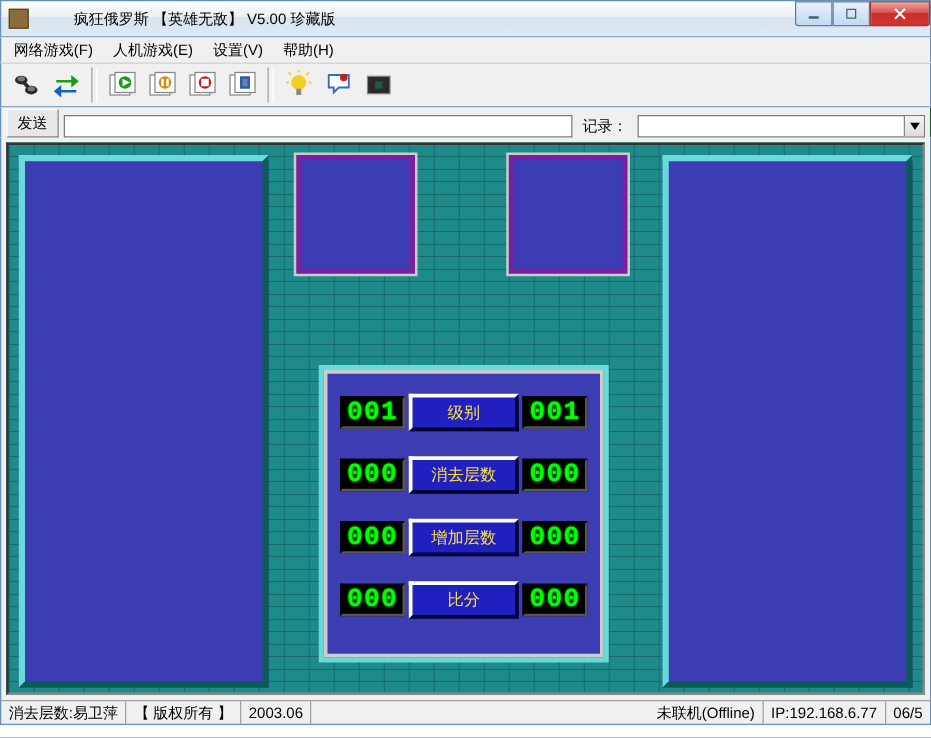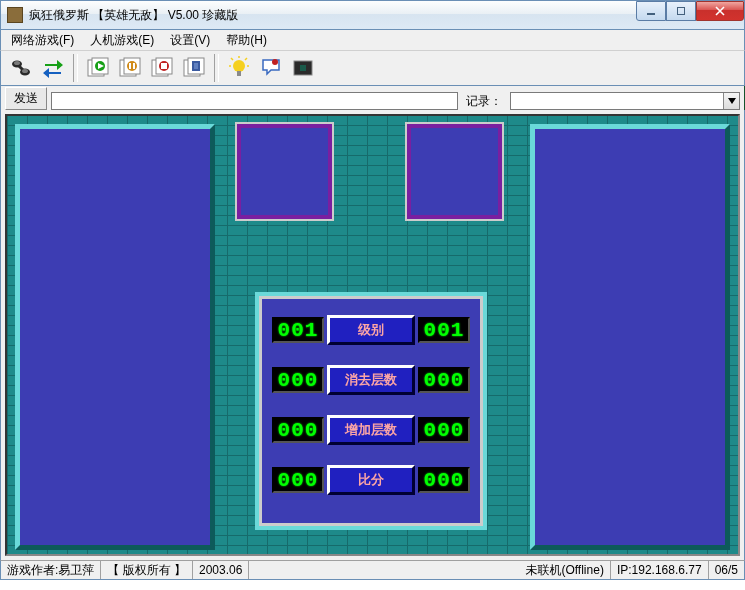--- a/index.html
+++ b/index.html
@@ -1,21 +1,21 @@
 <!DOCTYPE html>
 <html><head>
 <meta charset="utf-8">
 <style>
 *{box-sizing:border-box;margin:0;padding:0;font-family:"Microsoft YaHei",SimSun,sans-serif;font-size:12px;}
 body{background:#fff;width:745px;height:590px;overflow:hidden;}
 
 
 .titlebar{height:30px;background:linear-gradient(to bottom,#fdfefe 0%,#eaf0f5 45%,#d7e4f0 46%,#dde9f5 100%);border:1px solid #6a8fb5;display:flex;align-items:center;padding:0 0 0 6px;}
 .app-icon{width:16px;height:16px;background:#8a6d3b;border:1px solid #5a4520;margin-right:6px;}
-.titlebar-text{flex:1;color:#000;}
+.titlebar-text{flex:1;color:#000;margin-left:30px;}
 .win-btns{display:flex;height:100%;}
 .win-btn{width:30px;height:20px;margin-top:0;border:1px solid #5a7ca5;background:linear-gradient(to bottom,#e8f1fb,#c4d9ef);display:flex;align-items:center;justify-content:center;color:#43607d;font-family:Arial;}
 .win-min{border-radius:0 0 0 3px;}
 .win-close{width:48px;background:linear-gradient(to bottom,#f0a6a0,#d9534f 45%,#c9302c 46%,#d2322d);color:#fff;border-color:#a0342e;border-radius:0 0 3px 0;}
 .win-max .sq{width:8px;height:8px;border:1px solid #43607d;}
 .win-min .ln{width:8px;height:2px;background:#43607d;margin-top:6px;}
 .win-close svg{width:10px;height:10px;}
 
 
 .menubar{height:20px;background:#f0f0f0;border-left:1px solid #6a8fb5;border-right:1px solid #6a8fb5;display:flex;align-items:center;padding:4px 2px;}
@@ -47,21 +47,21 @@
 .panel.big{border-color:#6ad9d9 #0d5a5a #0d5a5a #6ad9d9;}
 .panel.purple{border:4px solid #7a1fa0;outline:2px solid #ccc;}
 .panel.left-play{left:8px;top:8px;width:200px;height:426px;}
 .panel.right-play{right:8px;top:8px;width:200px;height:426px;}
 .panel.preview1{left:230px;top:8px;width:95px;height:95px;}
 .panel.preview2{left:400px;top:8px;width:95px;height:95px;}
 
 .score-panel{position:absolute;left:252px;top:180px;width:224px;height:230px;background:#3d3db3;border:3px solid #ccc;outline:4px solid #6ad9d9;padding:14px 10px;}
 .score-row{display:flex;align-items:center;justify-content:space-between;margin-bottom:16px;height:34px;}
 .lcd{width:52px;height:26px;background:#000;border:2px inset #555;color:#0f0;font-family:"Courier New",monospace;font-size:21px;font-weight:bold;letter-spacing:1px;display:flex;align-items:center;justify-content:center;text-shadow:0 0 2px #0f0;}
-.score-btn{width:88px;height:30px;background:#2020c0;border:3px solid;border-color:#fff #003 #003 #fff;color:#fca5a5;font-size:13px;display:flex;align-items:center;justify-content:center;font-weight:bold;}
+.score-btn{width:88px;height:30px;background:#2020c0;border:3px solid;border-color:#fff #003 #003 #fff;color:#fde047;font-size:13px;display:flex;align-items:center;justify-content:center;font-weight:normal;}
 
 
 .statusbar{height:20px;background:#f0f0f0;border:1px solid #6a8fb5;border-top:1px solid #a0a0a0;display:flex;align-items:center;font-size:11px;}
 .sb-cell{padding:0 6px;border-right:1px solid #a0a0a0;height:100%;display:flex;align-items:center;}
 .sb-spacer{flex:1;}
 </style>
 </head>
 <body>
 
 <div class="titlebar">
@@ -201,20 +201,20 @@
       <div class="score-row">
         <div class="lcd">000</div>
         <div class="score-btn">比分</div>
         <div class="lcd">000</div>
       </div>
     </div>
   </div>
 </div>
 
 <div class="statusbar">
-  <div class="sb-cell">游戏作者:易卫萍</div>
+  <div class="sb-cell">消去层数:易卫萍</div>
   <div class="sb-cell">【 版权所有 】</div>
   <div class="sb-cell">2003.06</div>
   <div class="sb-spacer"></div>
   <div class="sb-cell">未联机(Offline)</div>
   <div class="sb-cell">IP:192.168.6.77</div>
   <div class="sb-cell" style="border-right:none">06/5</div>
 </div>
 
 </body></html>

